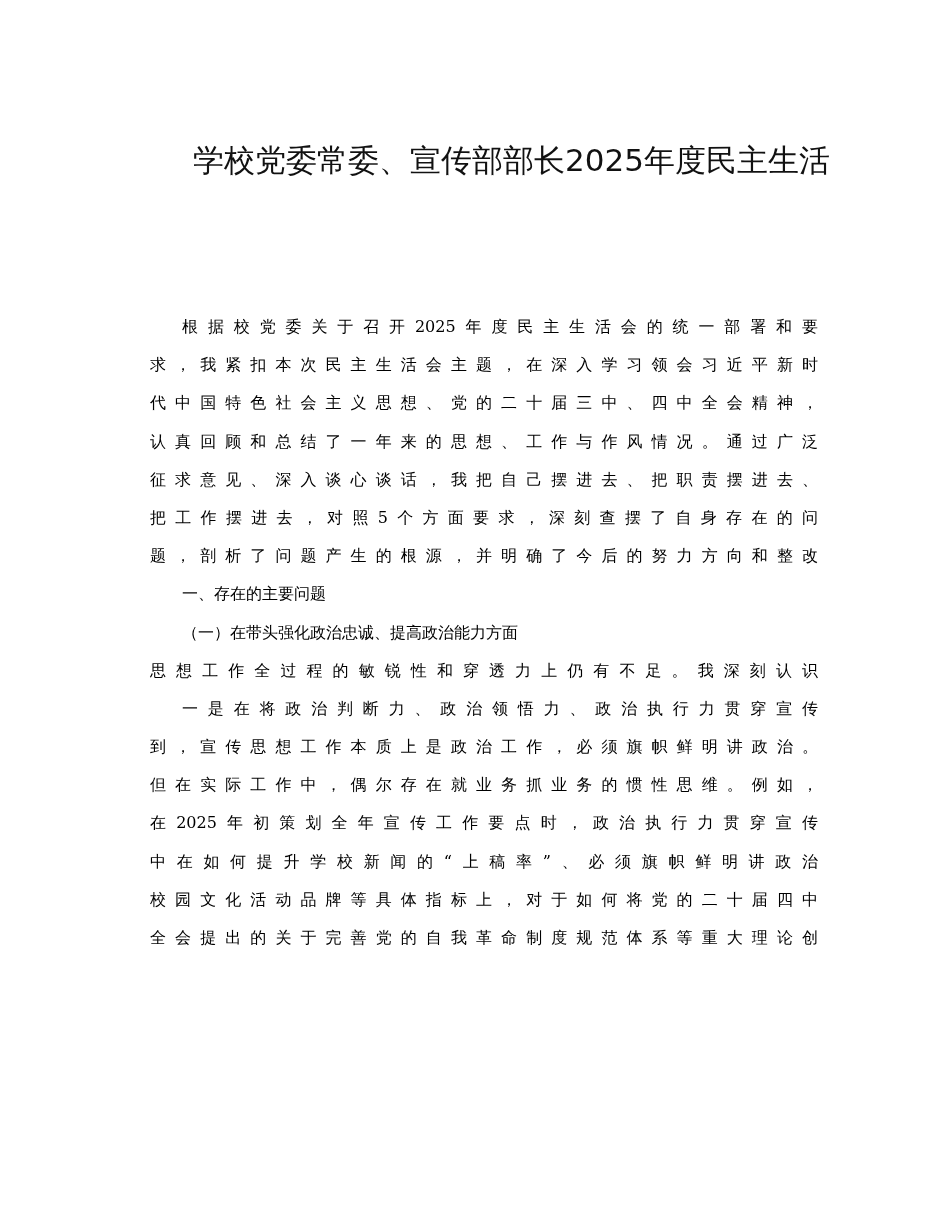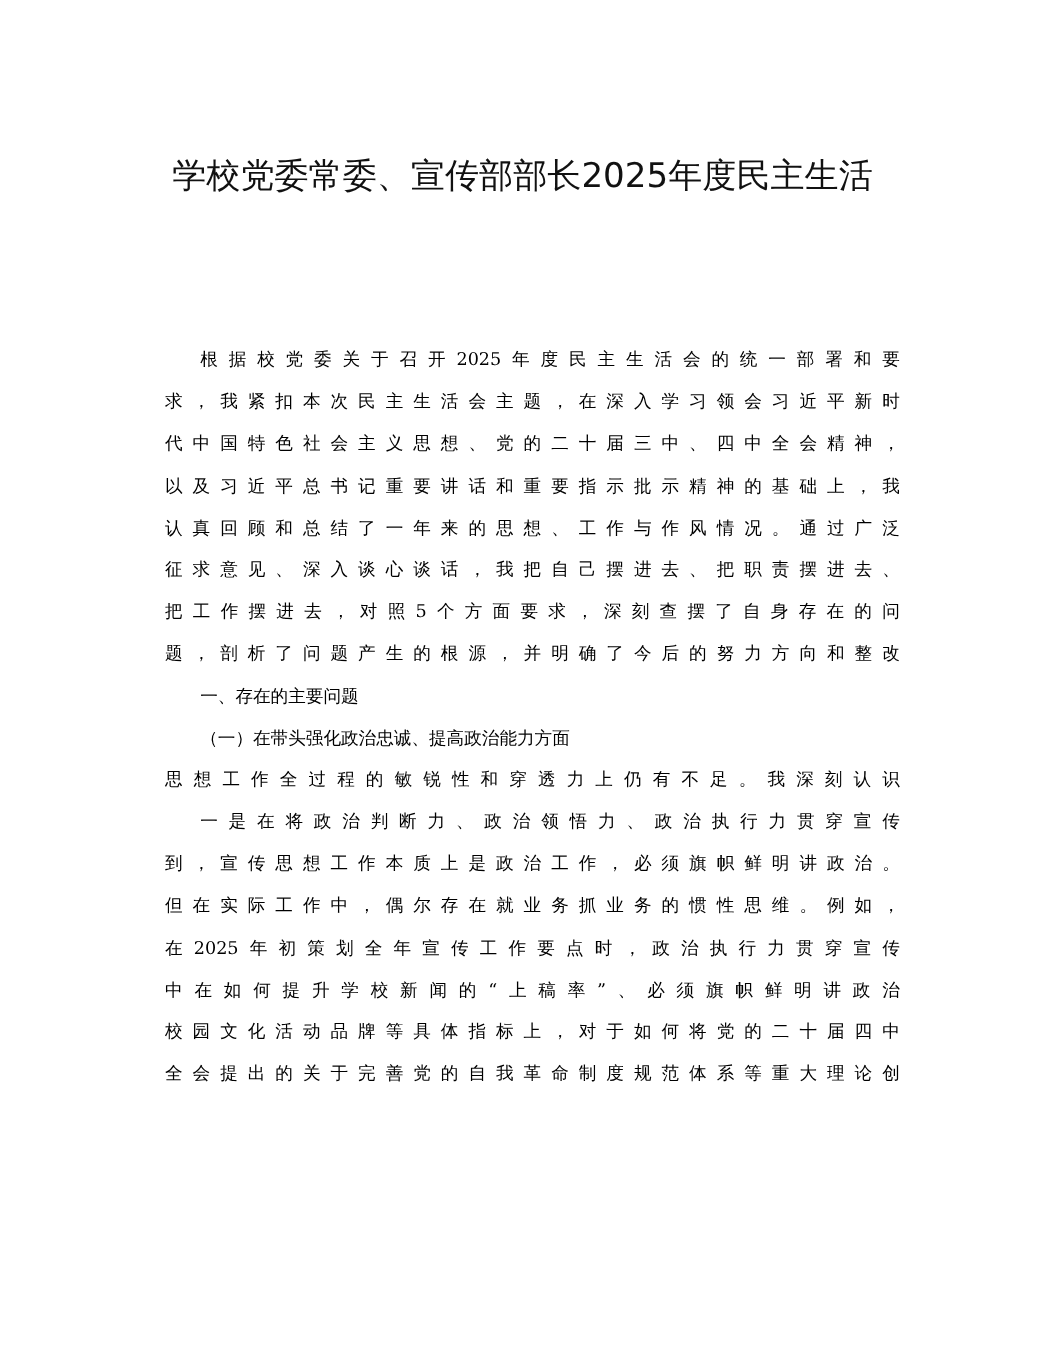--- a/index.html
+++ b/index.html
@@ -18,21 +18,21 @@
     left: 0; top: 0;
     width: 950px;
     height: 1230px;
     background: #ffffff;
   }
   .title {
     position: absolute;
     left: 120px;
     width: 710px;
     top: 138px;
-    text-align: center;
+    text-align: right;
     font-family: "DejaVu Sans", "Liberation Sans", sans-serif;
     font-size: 31px;
     line-height: 44px;
     color: #111111;
     letter-spacing: 0px;
   }
   .title .tline {
     display: block;
     white-space: nowrap;
   }
@@ -66,21 +66,20 @@
 <div class="page">
 
   <div class="title">
     <span class="tline">学校党委常委、宣传部部长2025年度民主生活</span>
   </div>
 
   <div class="body-text">
     <span class="line indent">根据校党委关于召开2025年度民主生活会的统一部署和要</span>
     <span class="line">求，我紧扣本次民主生活会主题，在深入学习领会习近平新时</span>
     <span class="line">代中国特色社会主义思想、党的二十届三中、四中全会精神，</span>
-    <span class="line">以及习近平总书记重要讲话和重要指示批示精神的基础上，我</span>
     <span class="line">认真回顾和总结了一年来的思想、工作与作风情况。通过广泛</span>
     <span class="line">征求意见、深入谈心谈话，我把自己摆进去、把职责摆进去、</span>
     <span class="line">把工作摆进去，对照5个方面要求，深刻查摆了自身存在的问</span>
     <span class="line">题，剖析了问题产生的根源，并明确了今后的努力方向和整改</span>
     <span class="line indent last">一、存在的主要问题</span>
     <span class="line indent last">（一）在带头强化政治忠诚、提高政治能力方面</span>
     <span class="line">思想工作全过程的敏锐性和穿透力上仍有不足。我深刻认识</span>
     <span class="line indent">一是在将政治判断力、政治领悟力、政治执行力贯穿宣传</span>
     <span class="line">到，宣传思想工作本质上是政治工作，必须旗帜鲜明讲政治。</span>
     <span class="line">但在实际工作中，偶尔存在就业务抓业务的惯性思维。例如，</span>

